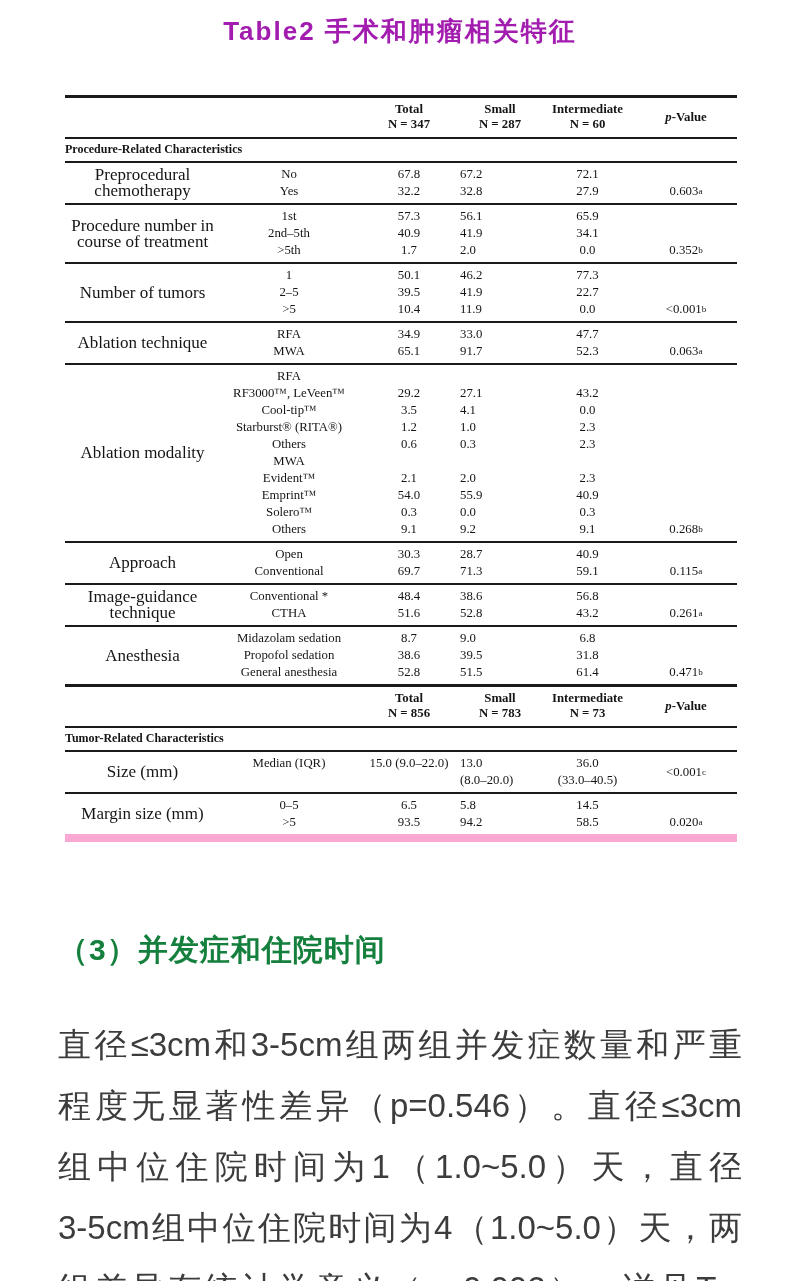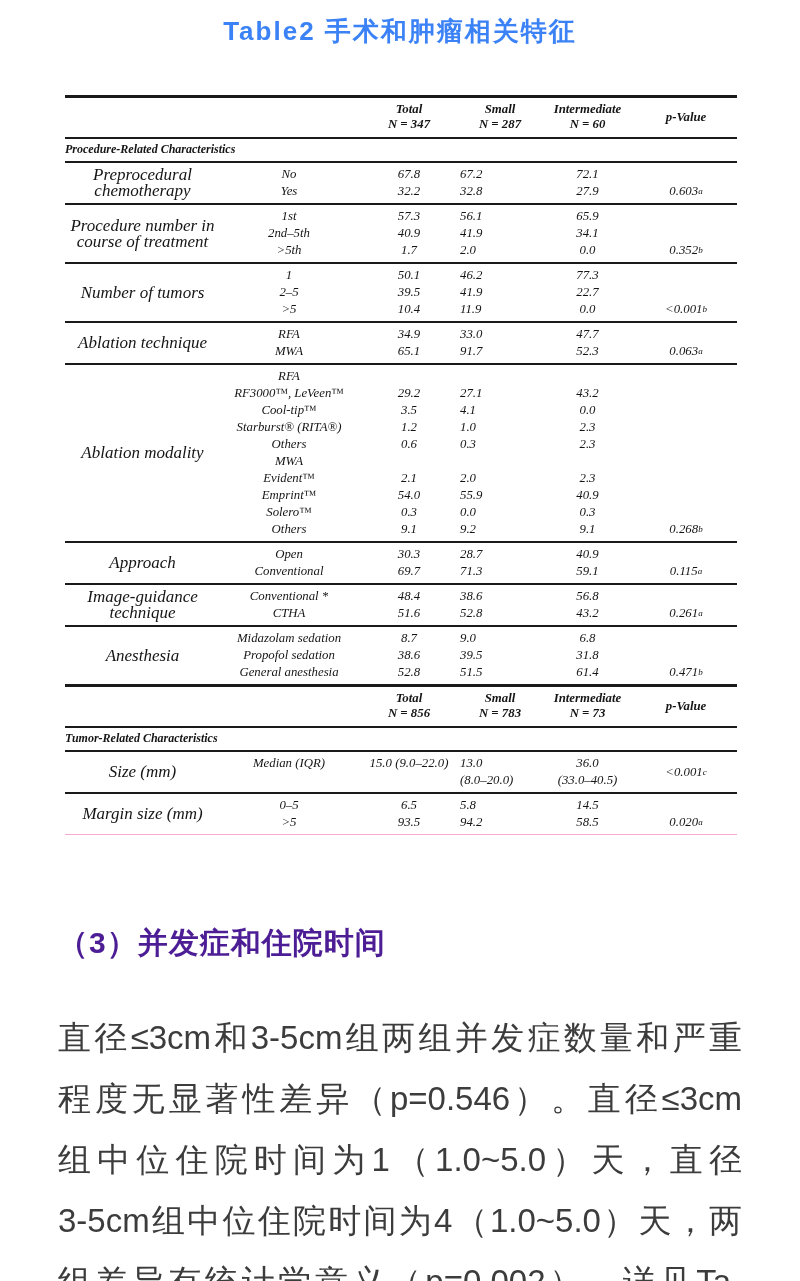--- a/index.html
+++ b/index.html
@@ -13,32 +13,31 @@
     overflow: hidden;
   }
 
   
   .doc-title {
     margin-top: 14px;
     text-align: center;
     font-size: 26px;
     font-weight: bold;
     letter-spacing: 2px;
-    color: #3b82f6;
+    color: #a21caf;
     font-family: "Liberation Sans", sans-serif;
   }
 
   
   .table-wrap {
     width: 672px;
     margin: 46px 63px 16px 65px;
     font-family: "Liberation Serif", serif;
     color: #151515;
-    border-bottom: 1px solid #f9a8d4;
-    font-style: italic;
+    border-bottom: 8px solid #f9a8d4;
   }
   .sec-header {
     display: flex;
     align-items: center;
     border-top: 3px solid #1a1a1a;
     border-bottom: 2px solid #1a1a1a;
     padding: 4px 0 5px 0;
   }
   .hspacer { width: 293px; }
   .hcol {
@@ -97,21 +96,21 @@
     padding-bottom: 1px;
   }
   .gp.pvc { align-items: center; }
   .gp sup, .trow sup { font-size: 9px; }
 
   
   .section-heading {
     margin: 88px 0 0 58px;
     font-size: 30px;
     font-weight: bold;
-    color: #4c1d95;
+    color: #15803d;
     letter-spacing: 1px;
     font-family: "Liberation Sans", sans-serif;
   }
 
   
   .paragraph {
     margin: 43px 58px 0 58px;
     color: #3c3c3c;
     font-size: 33px;
     font-family: "Liberation Sans", sans-serif;

